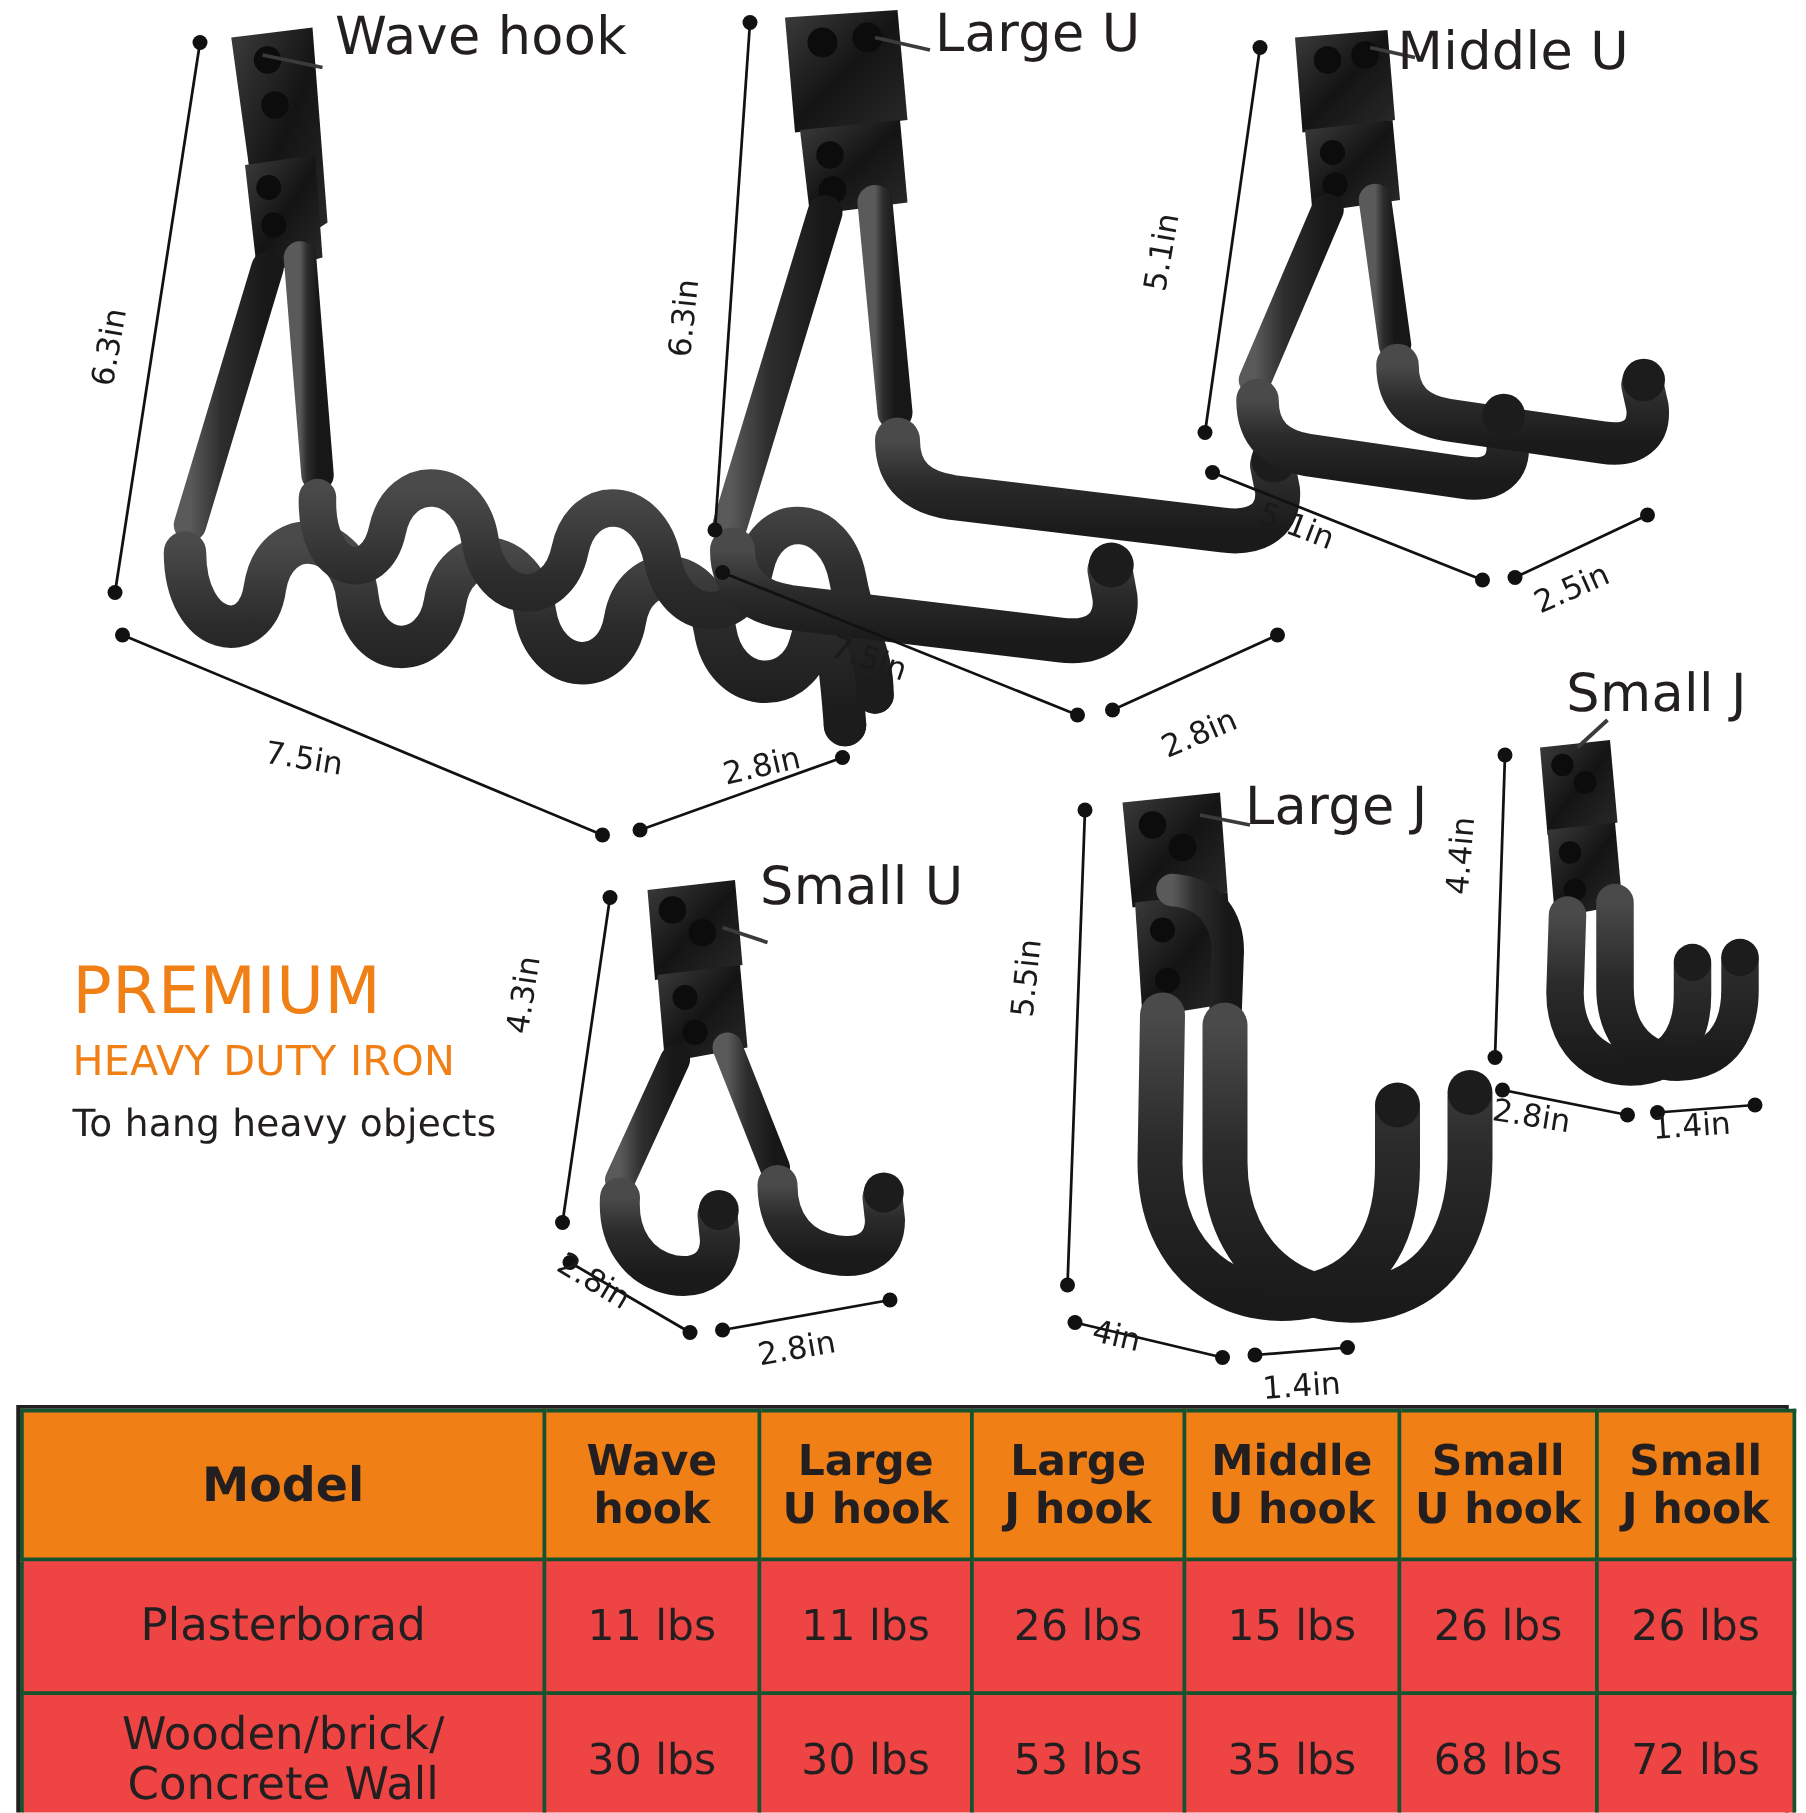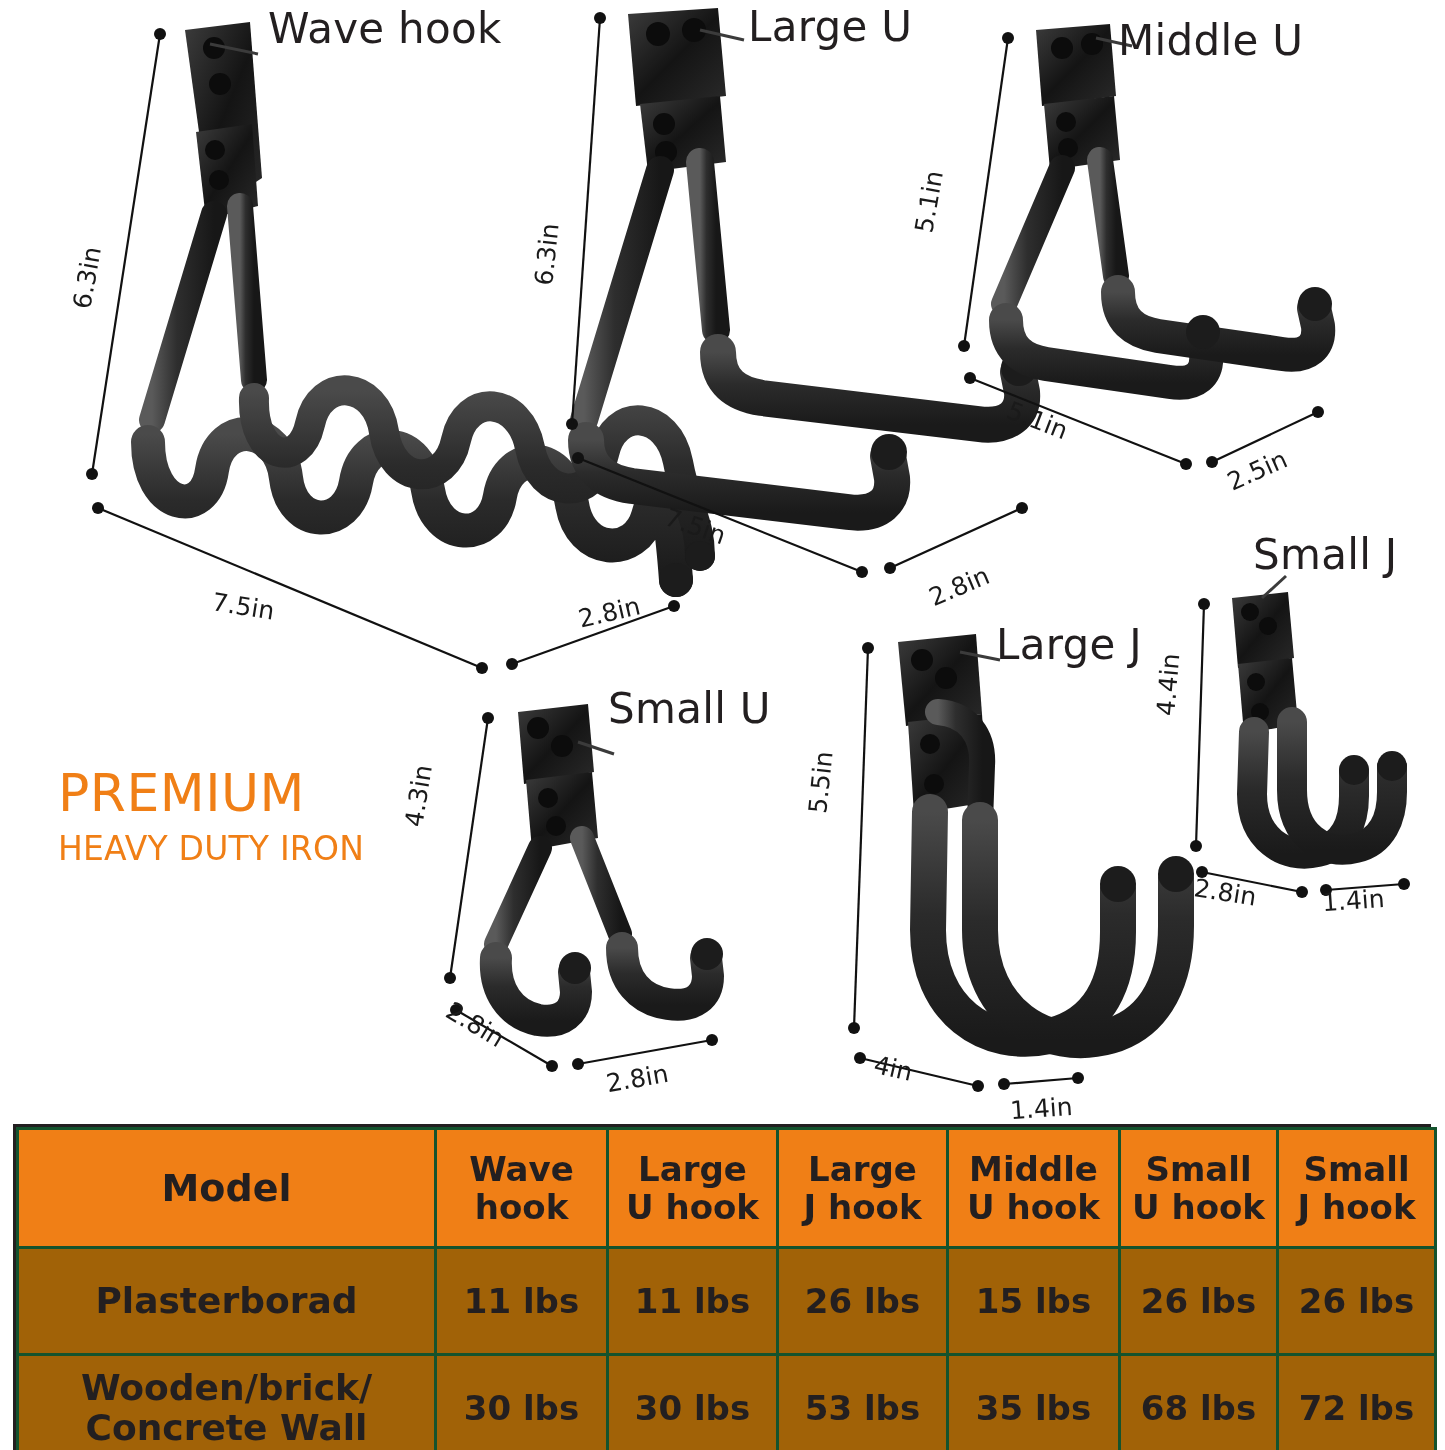--- a/index.html
+++ b/index.html
@@ -115,24 +115,24 @@
     font-weight: bold;
     height: 108px;
     line-height: 1.12;
     padding: 4px 2px;
   }
   table.spec thead th.model-cell {
     font-size: 38px;
   }
   table.spec tbody td {
     font-size: 34px;
-    font-weight: bold;
+    font-weight: normal;
     height: 96px;
     padding: 4px 2px;
-    background: #a16207;
+    background: #ef4444;
     line-height: 1.12;
   }
   table.spec tbody td.rowhead {
     font-size: 36px;
   }
   
   col.c0 { width: 418px; }
   col.c1 { width: 172px; }
   col.c2 { width: 170px; }
   col.c3 { width: 170px; }
@@ -377,20 +377,21 @@
   <div class="dim" style="left:1010px; top:1094px; transform:rotate(-4deg);">1.4in</div>
 
   <div class="dim rot" style="left:1180px; top:688px; transform:rotate(-85deg);">4.4in</div>
   <div class="dim" style="left:1194px; top:878px; transform:rotate(9deg);">2.8in</div>
   <div class="dim" style="left:1322px; top:886px; transform:rotate(-4deg);">1.4in</div>
 
 
   <div class="premium-wrap">
     <div class="premium-title">PREMIUM</div>
     <div class="premium-sub">HEAVY DUTY IRON</div>
+    <div class="premium-note">To hang heavy objects</div>
   </div>
 
   <div class="table-wrap">
     <table class="spec">
       <colgroup>
         <col class="c0">
           <col class="c1">
           <col class="c2">
           <col class="c3">
           <col class="c4">

